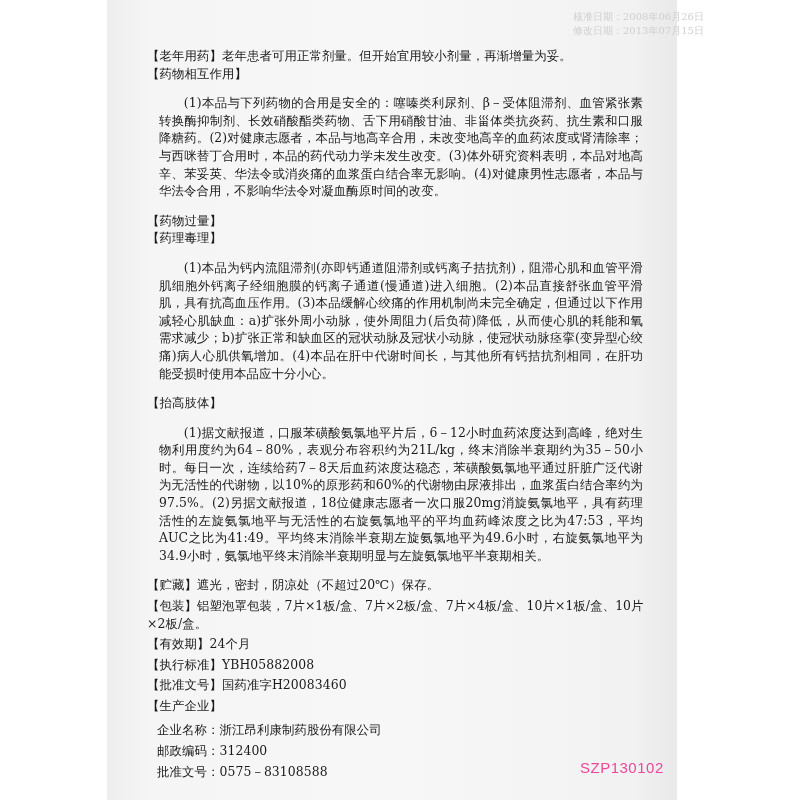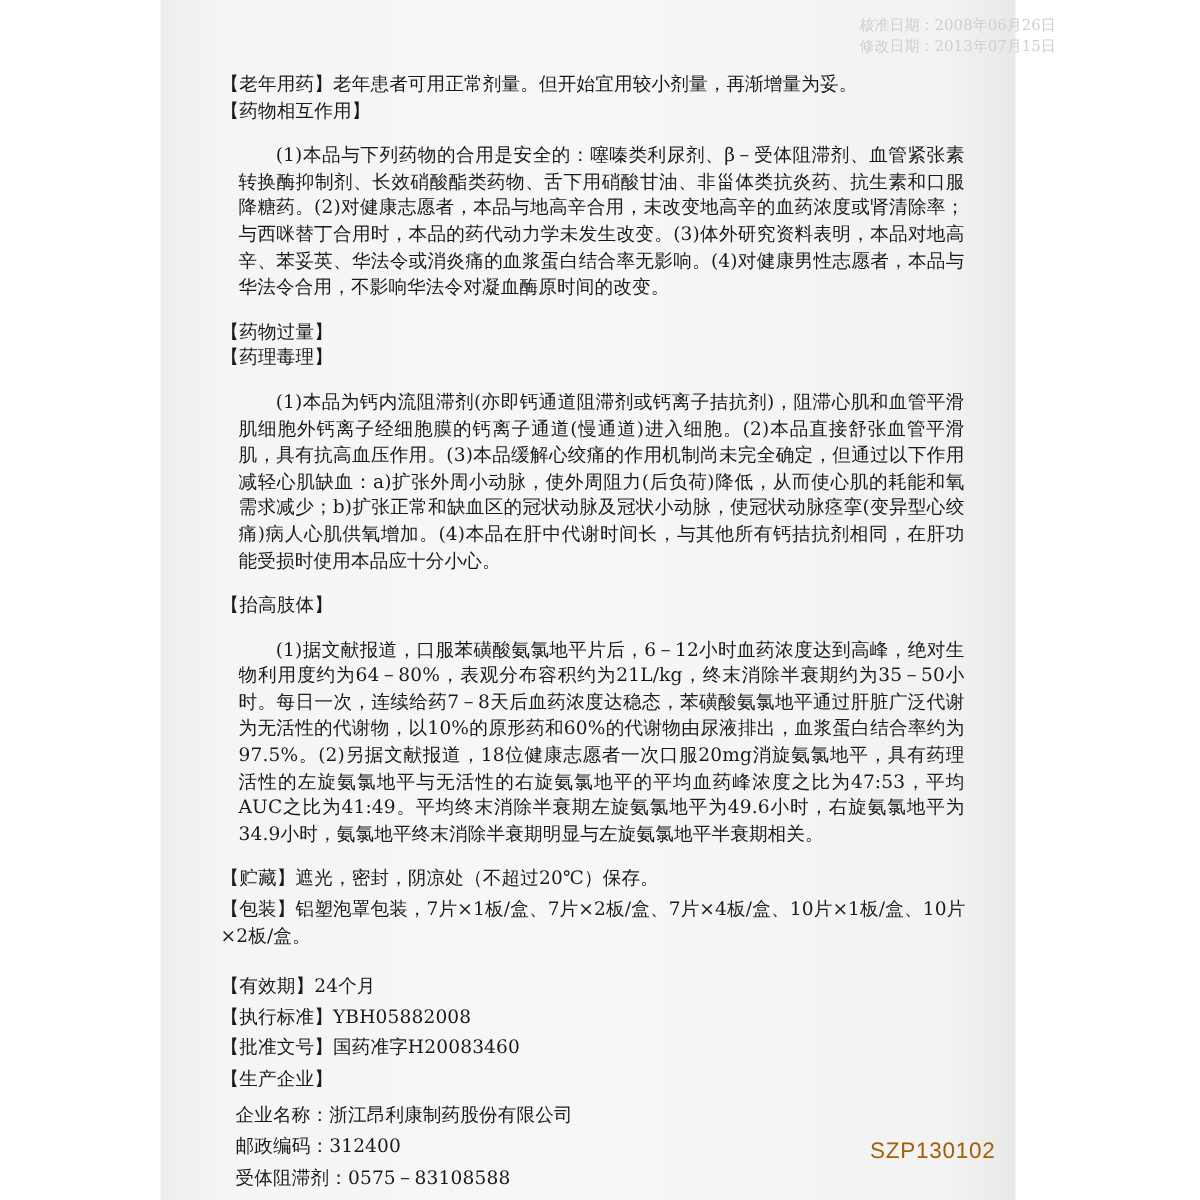--- a/index.html
+++ b/index.html
@@ -6,21 +6,21 @@
   body { width:800px; height:800px; position:relative; overflow:hidden; font-family:"DejaVu Serif","Liberation Serif",serif; color:#1a1a1a; }
   .paper { position:absolute; left:107px; top:0; width:570px; height:800px;
     background:linear-gradient(90deg,#eeeeee 0%,#f5f5f5 8%,#f7f7f7 50%,#f2f2f2 92%,#e9e9e9 100%); }
   .ghost { position:absolute; color:#cfcfcf; font-size:10px; white-space:nowrap; }
   .content { position:absolute; left:147px; top:47px; width:508px; font-size:12.4px; line-height:17.6px; letter-spacing:0.1px; }
   .sec-h { display:block; margin:0; }
   .para { text-indent:2em; margin:12px; text-align:justify; }
   .kv { display:block; margin:0; }
   .info { padding-left:10px; margin-top:4px; }
   .info .row { display:block; line-height:21px; }
-  .code { position:absolute; left:580px; top:759px; font-family:"Liberation Sans","DejaVu Sans",sans-serif; font-size:15px; letter-spacing:0.5px; color:#a16207; }
+  .code { position:absolute; left:580px; top:759px; font-family:"Liberation Sans","DejaVu Sans",sans-serif; font-size:15px; letter-spacing:0.5px; color:#ec4899; }
 </style>
 </head>
 <body>
 
 <div class="paper"></div>
 
 <div class="ghost" style="left:573px;top:10px;">核准日期：2008年06月26日</div>
 <div class="ghost" style="left:573px;top:24px;">修改日期：2013年07月15日</div>
 
 <div class="content">
@@ -47,34 +47,34 @@
     <span class="sec-h">【抬高肢体】</span>
     <p class="para">(1)据文献报道，口服苯磺酸氨氯地平片后，6－12小时血药浓度达到高峰，绝对生物利用度约为64－80%，表观分布容积约为21L/kg，终末消除半衰期约为35－50小时。每日一次，连续给药7－8天后血药浓度达稳态，苯磺酸氨氯地平通过肝脏广泛代谢为无活性的代谢物，以10%的原形药和60%的代谢物由尿液排出，血浆蛋白结合率约为97.5%。(2)另据文献报道，18位健康志愿者一次口服20mg消旋氨氯地平，具有药理活性的左旋氨氯地平与无活性的右旋氨氯地平的平均血药峰浓度之比为47:53，平均AUC之比为41:49。平均终末消除半衰期左旋氨氯地平为49.6小时，右旋氨氯地平为34.9小时，氨氯地平终末消除半衰期明显与左旋氨氯地平半衰期相关。</p>
   </div>
 
   <div class="kv" style="margin-top:2px">
     <span>【贮藏】</span><span>遮光，密封，阴凉处（不超过20℃）保存。</span>
   </div>
   <div class="kv" style="margin-top:3px">
     <span>【包装】</span><span>铝塑泡罩包装，7片×1板/盒、7片×2板/盒、7片×4板/盒、10片×1板/盒、10片×2板/盒。</span>
   </div>
-  <div class="kv" style="margin-top:16px">
+  <div class="kv" style="margin-top:3px">
     <span>【有效期】</span><span>24个月</span>
   </div>
   <div class="kv" style="margin-top:3px">
     <span>【执行标准】</span><span>YBH05882008</span>
   </div>
   <div class="kv" style="margin-top:3px">
     <span>【批准文号】</span><span>国药准字H20083460</span>
   </div>
 
   <div style="margin-top:3px">
     <span class="sec-h">【生产企业】</span>
     <div class="info">
       <span class="row"><span>企业名称：</span><span>浙江昂利康制药股份有限公司</span></span>
       <span class="row"><span>邮政编码：</span><span>312400</span></span>
-      <span class="row"><span>受体阻滞剂：</span><span>0575－83108588</span></span>
+      <span class="row"><span>批准文号：</span><span>0575－83108588</span></span>
 
     </div>
   </div>
 </div>
 
 <div class="code">SZP130102</div>
 
 </body></html>

